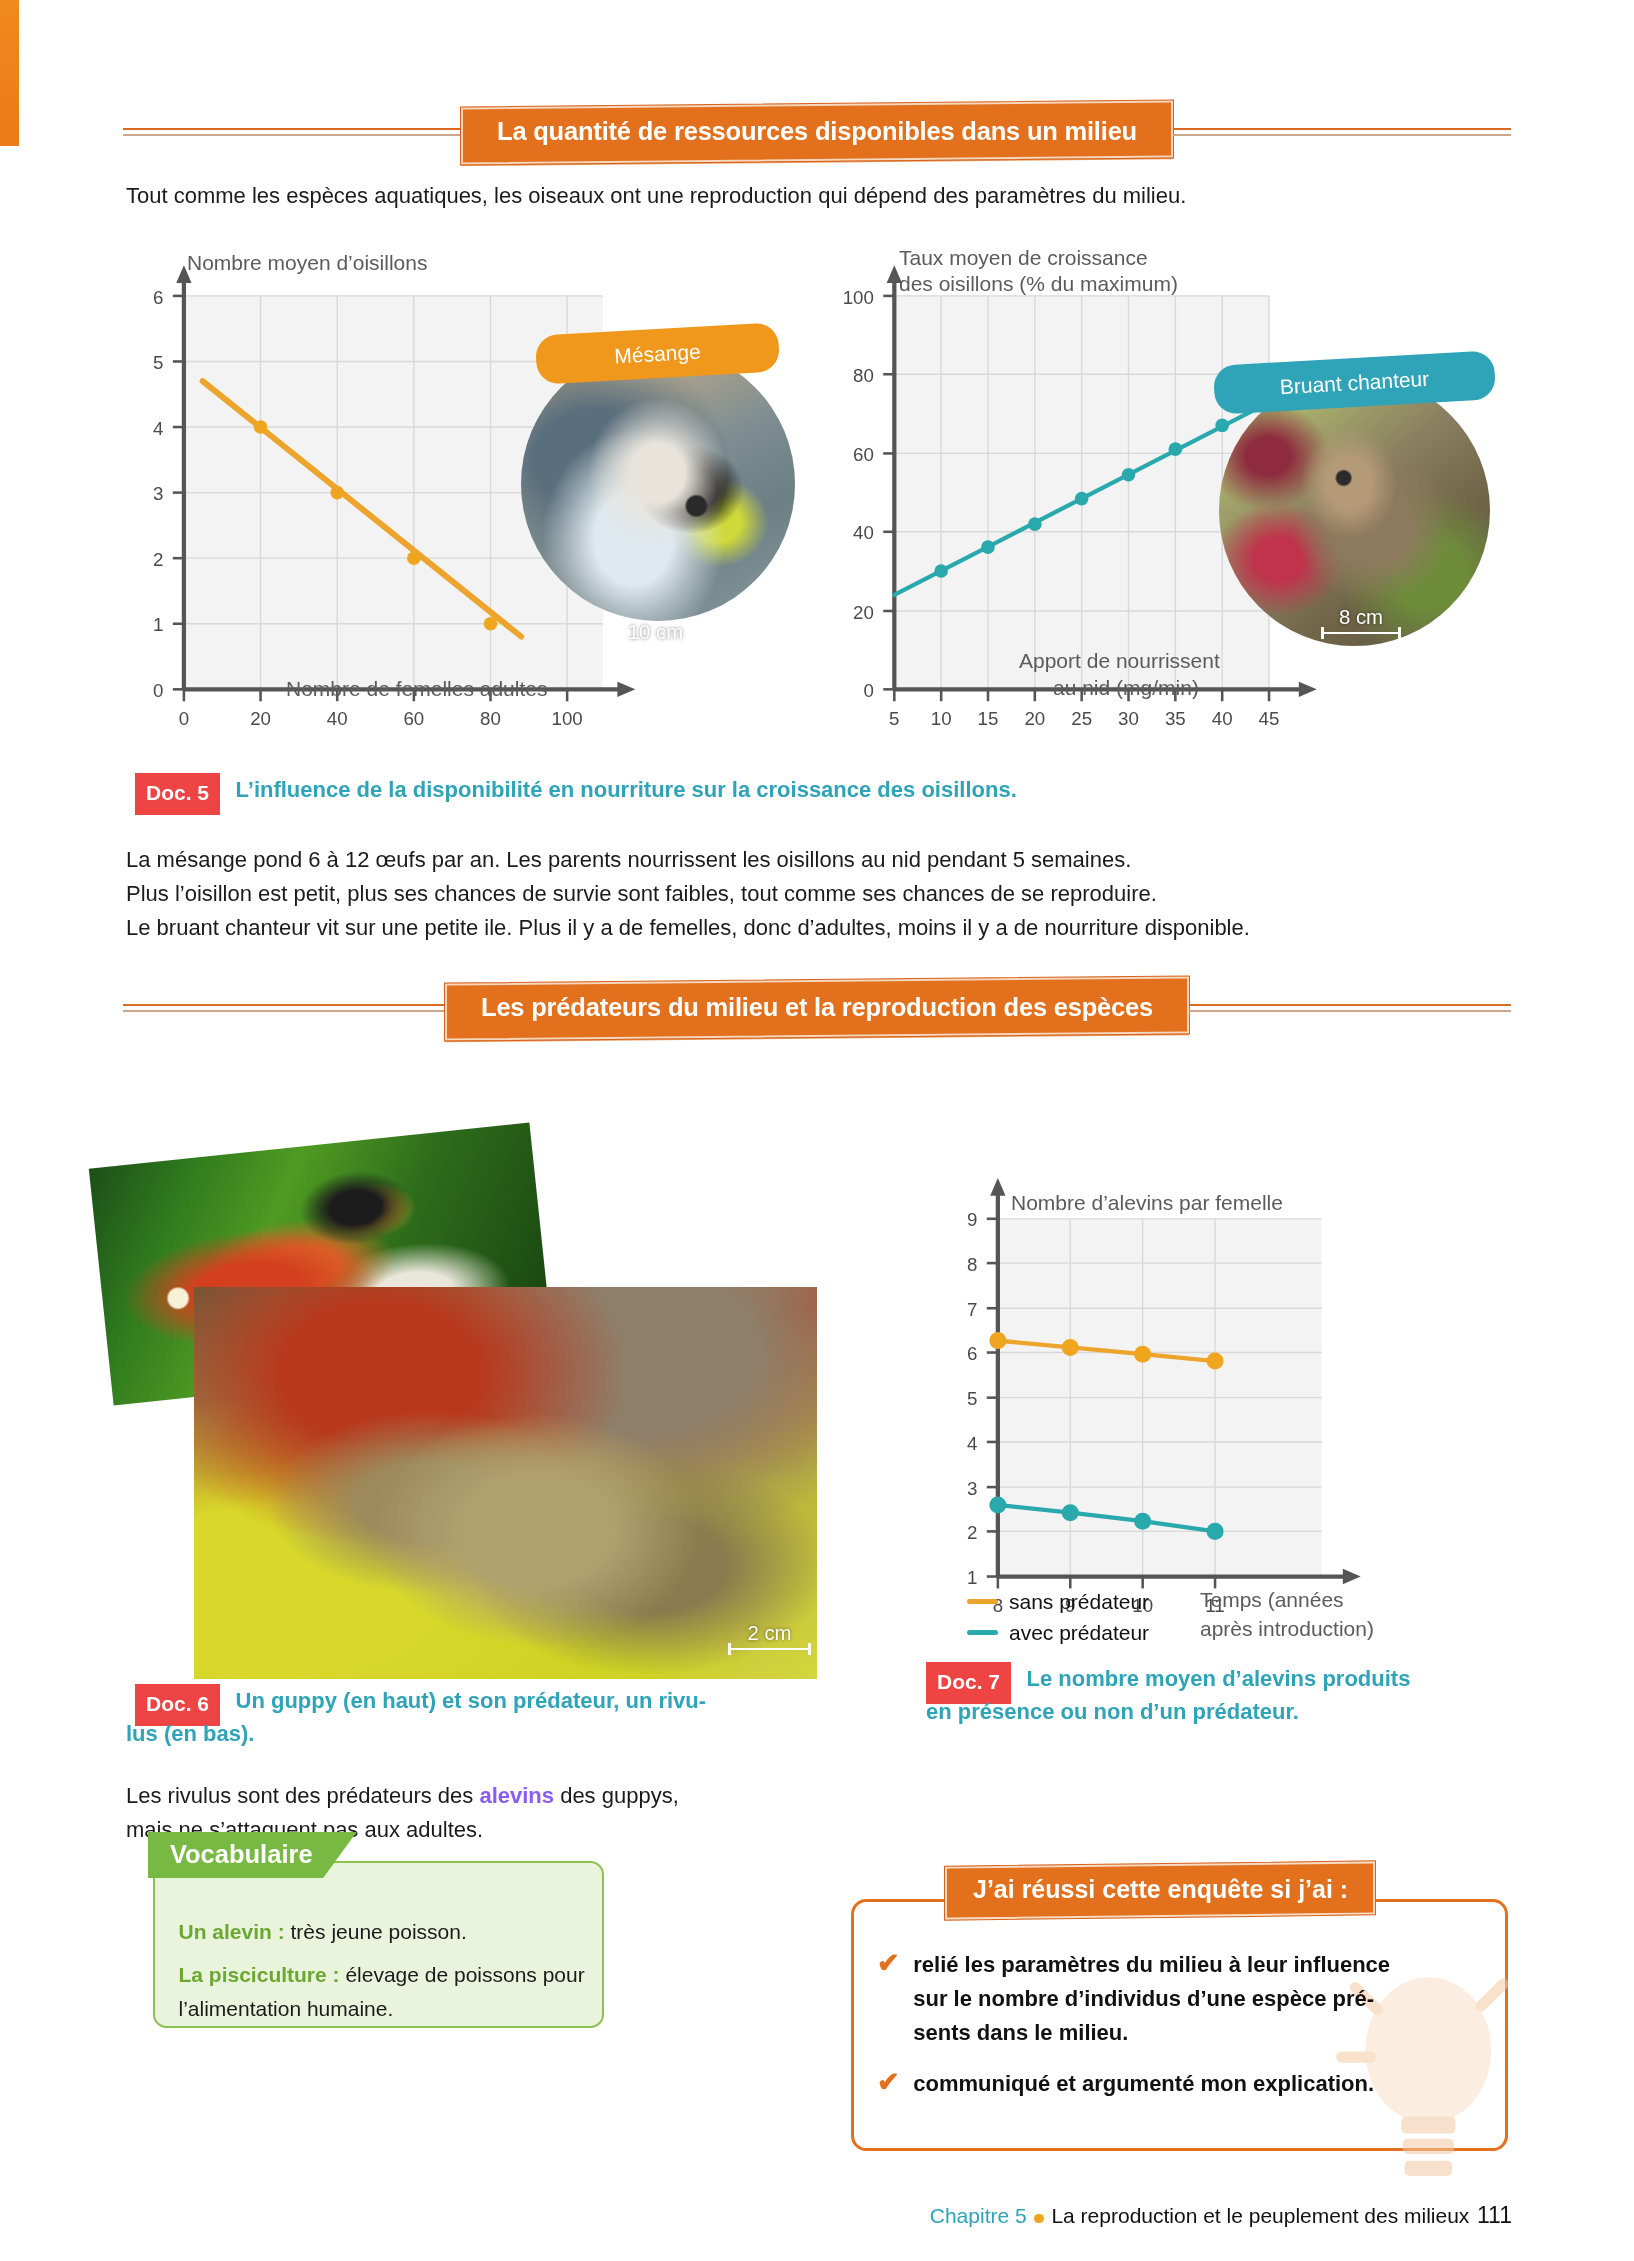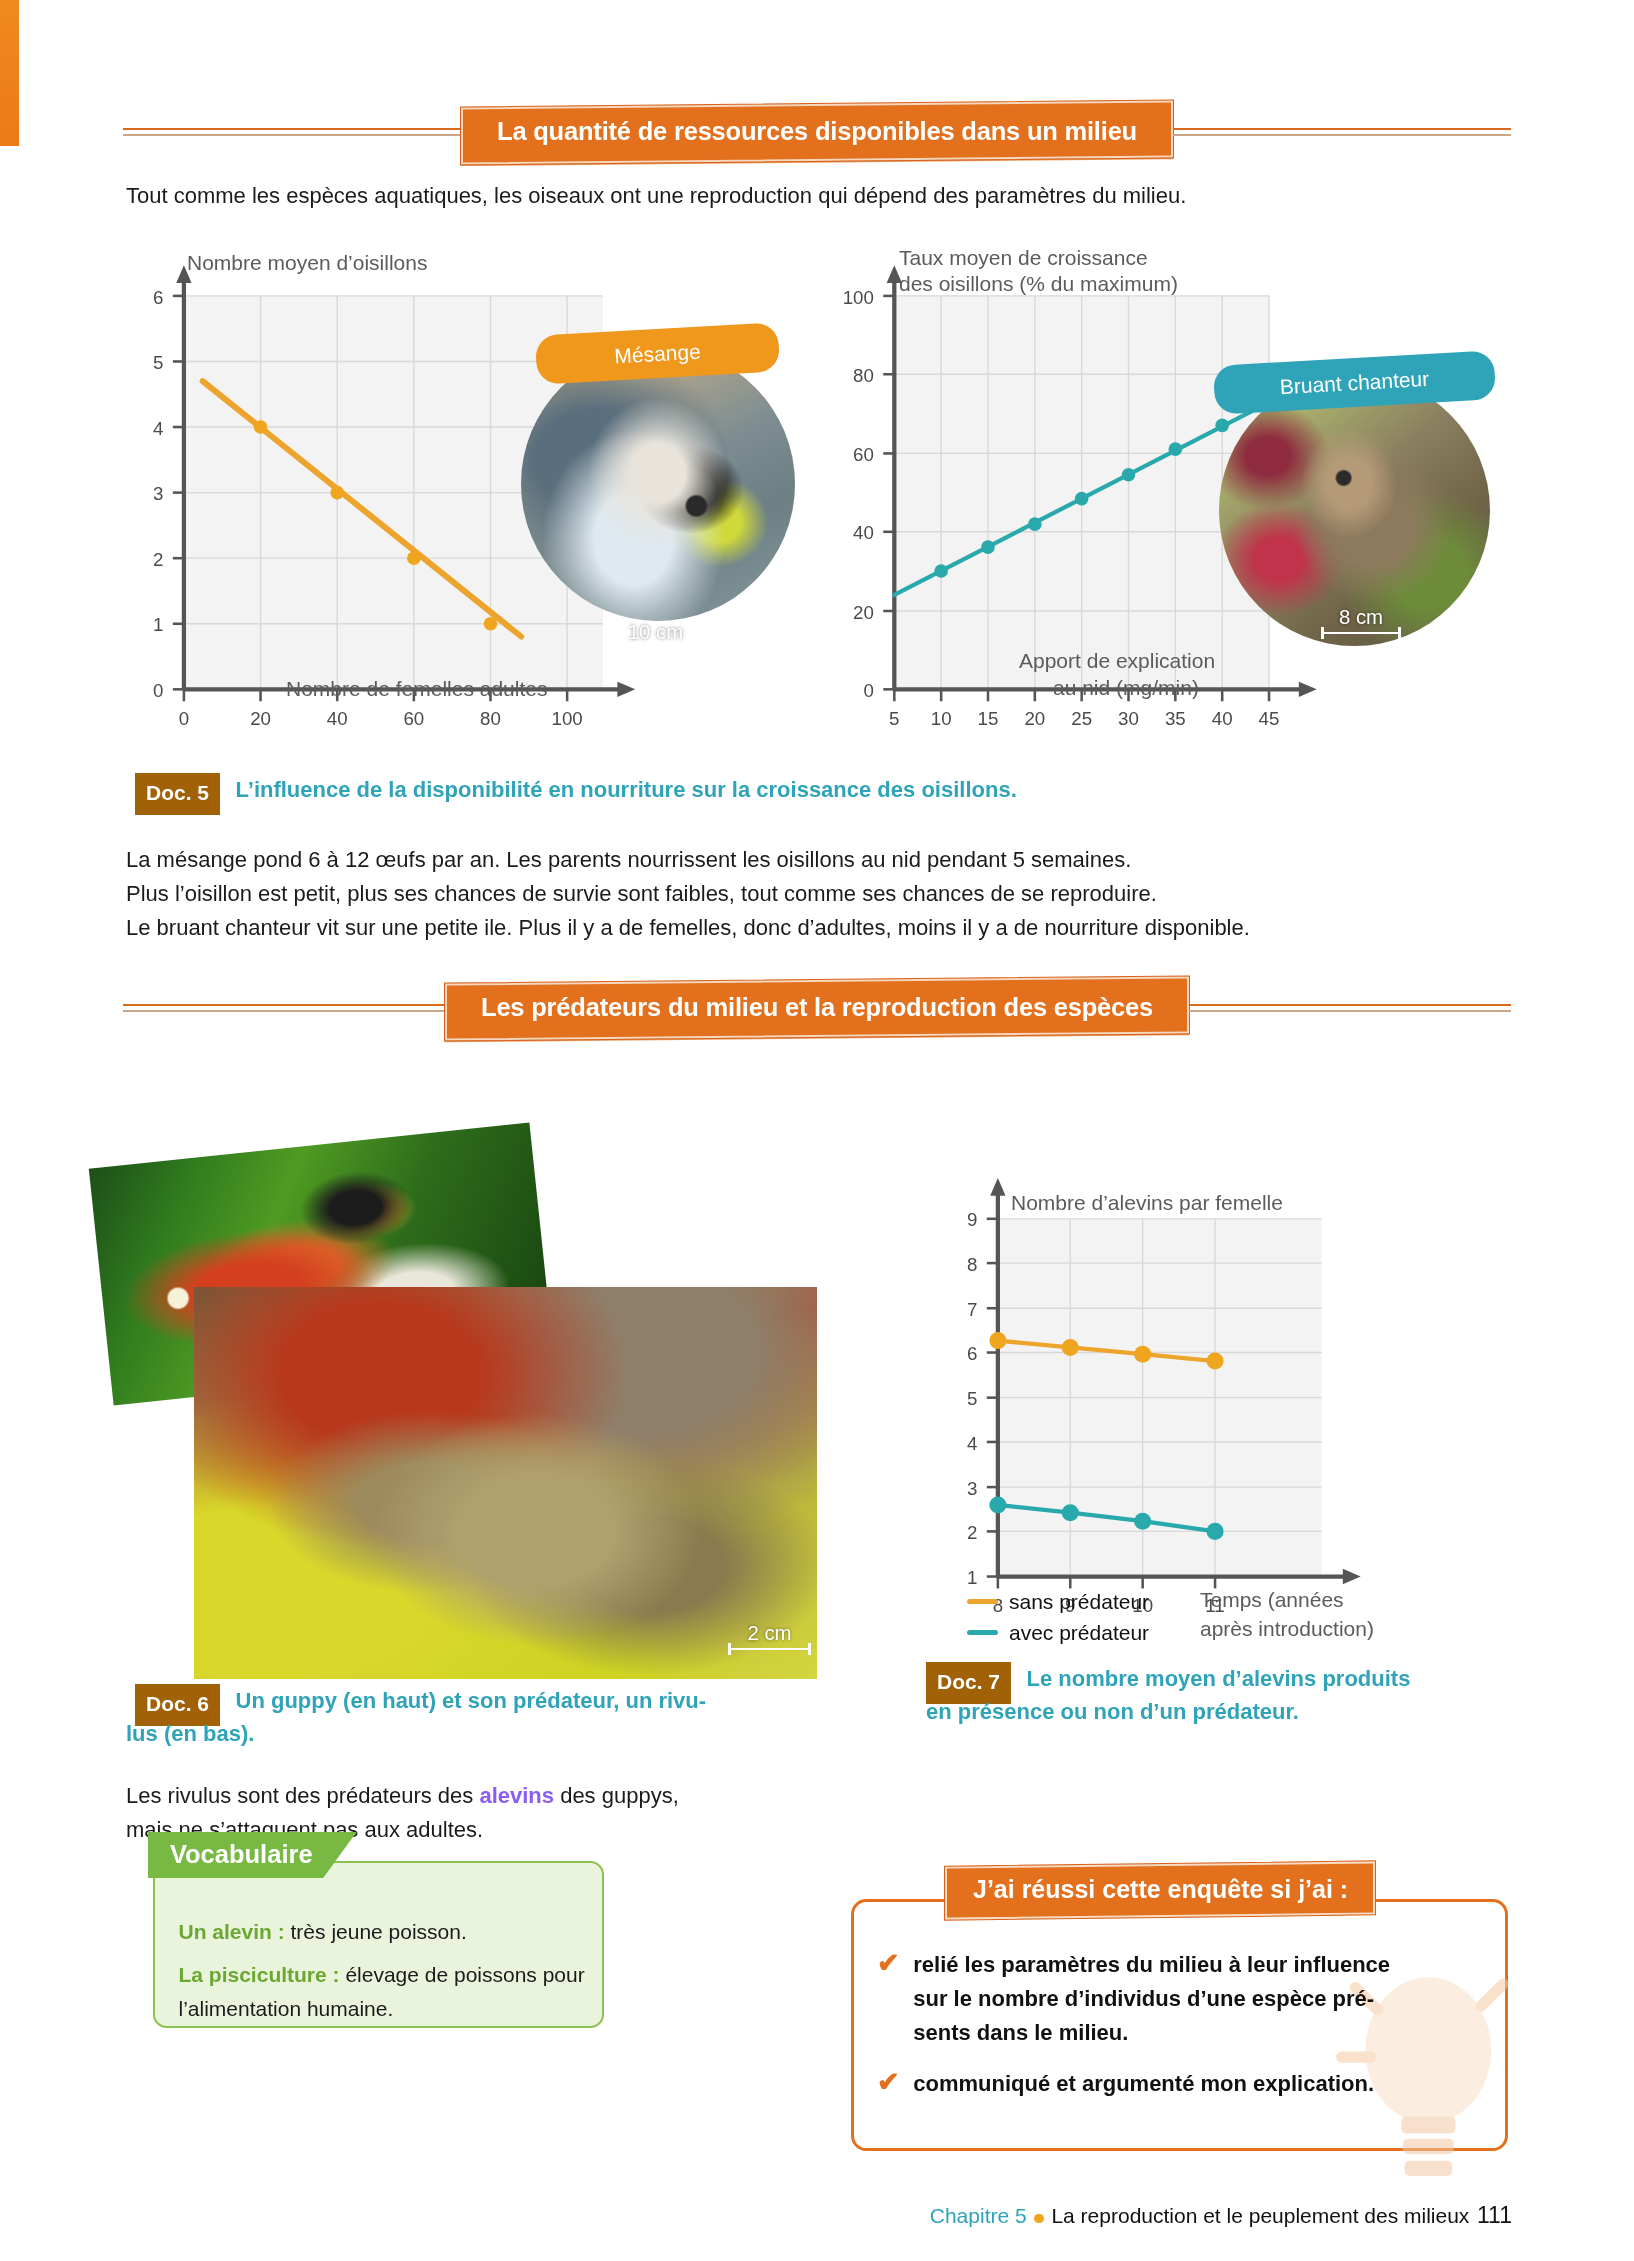--- a/index.html
+++ b/index.html
@@ -95,21 +95,21 @@
   }
   .scalebar .bar::before, .scalebar .bar::after {
     content: ""; position: absolute; top: -5.1px; width: 2.6px; height: 12.8px; background: #fff;
   }
   .scalebar .bar::before { left: 0; }
   .scalebar .bar::after { right: 0; }
 
   
   .doc-tag {
     display: inline-block;
-    background: #a16207;
+    background: #ef4444;
     color: #fff;
     font-weight: bold;
     font-size: 21px;
     padding: 4.3px 11px 6px 11px;
     vertical-align: -3.4px;
     font-family: "Liberation Sans", sans-serif;
   }
   .doc-cap {
     position: absolute;
     color: #2fa3b8;
@@ -301,21 +301,21 @@
   <span>Mésange</span>
 </div>
 <div class="scalebar" style="left:611px; top:577px; width:89px;margin-top:44px;">
   <span>10 cm</span>
   <div class="bar"></div>
 </div>
 
 <div class="chart" style="left:833px; top:255px;">
   <div class="axis-title" style="left:66px; top:-10.2px; width:358px;">Taux moyen de croissance</div>
   <div class="axis-title" style="left:66px; top:16px; width:392px;">des oisillons (% du maximum)</div>
-  <div class="axis-title" style="left:186px; top:393px; width:281px;">Apport de explication</div>
+  <div class="axis-title" style="left:186px; top:393px; width:281px;">Apport de nourrissent</div>
   <div class="axis-title" style="left:220px; top:420px; width:281px;">au nid (mg/min)</div>
   <svg width="528" height="511" viewBox="0 0 620 600">
     <rect x="72" y="48" width="440" height="462" fill="#f3f3f3"></rect>
 
     <g stroke="#d8d8d8" stroke-width="1.6">
       <line x1="72" y1="48" x2="512" y2="48"></line>
       <line x1="72" y1="140" x2="512" y2="140"></line>
       <line x1="72" y1="233" x2="512" y2="233"></line>
       <line x1="72" y1="325" x2="512" y2="325"></line>
       <line x1="72" y1="418" x2="512" y2="418"></line>

